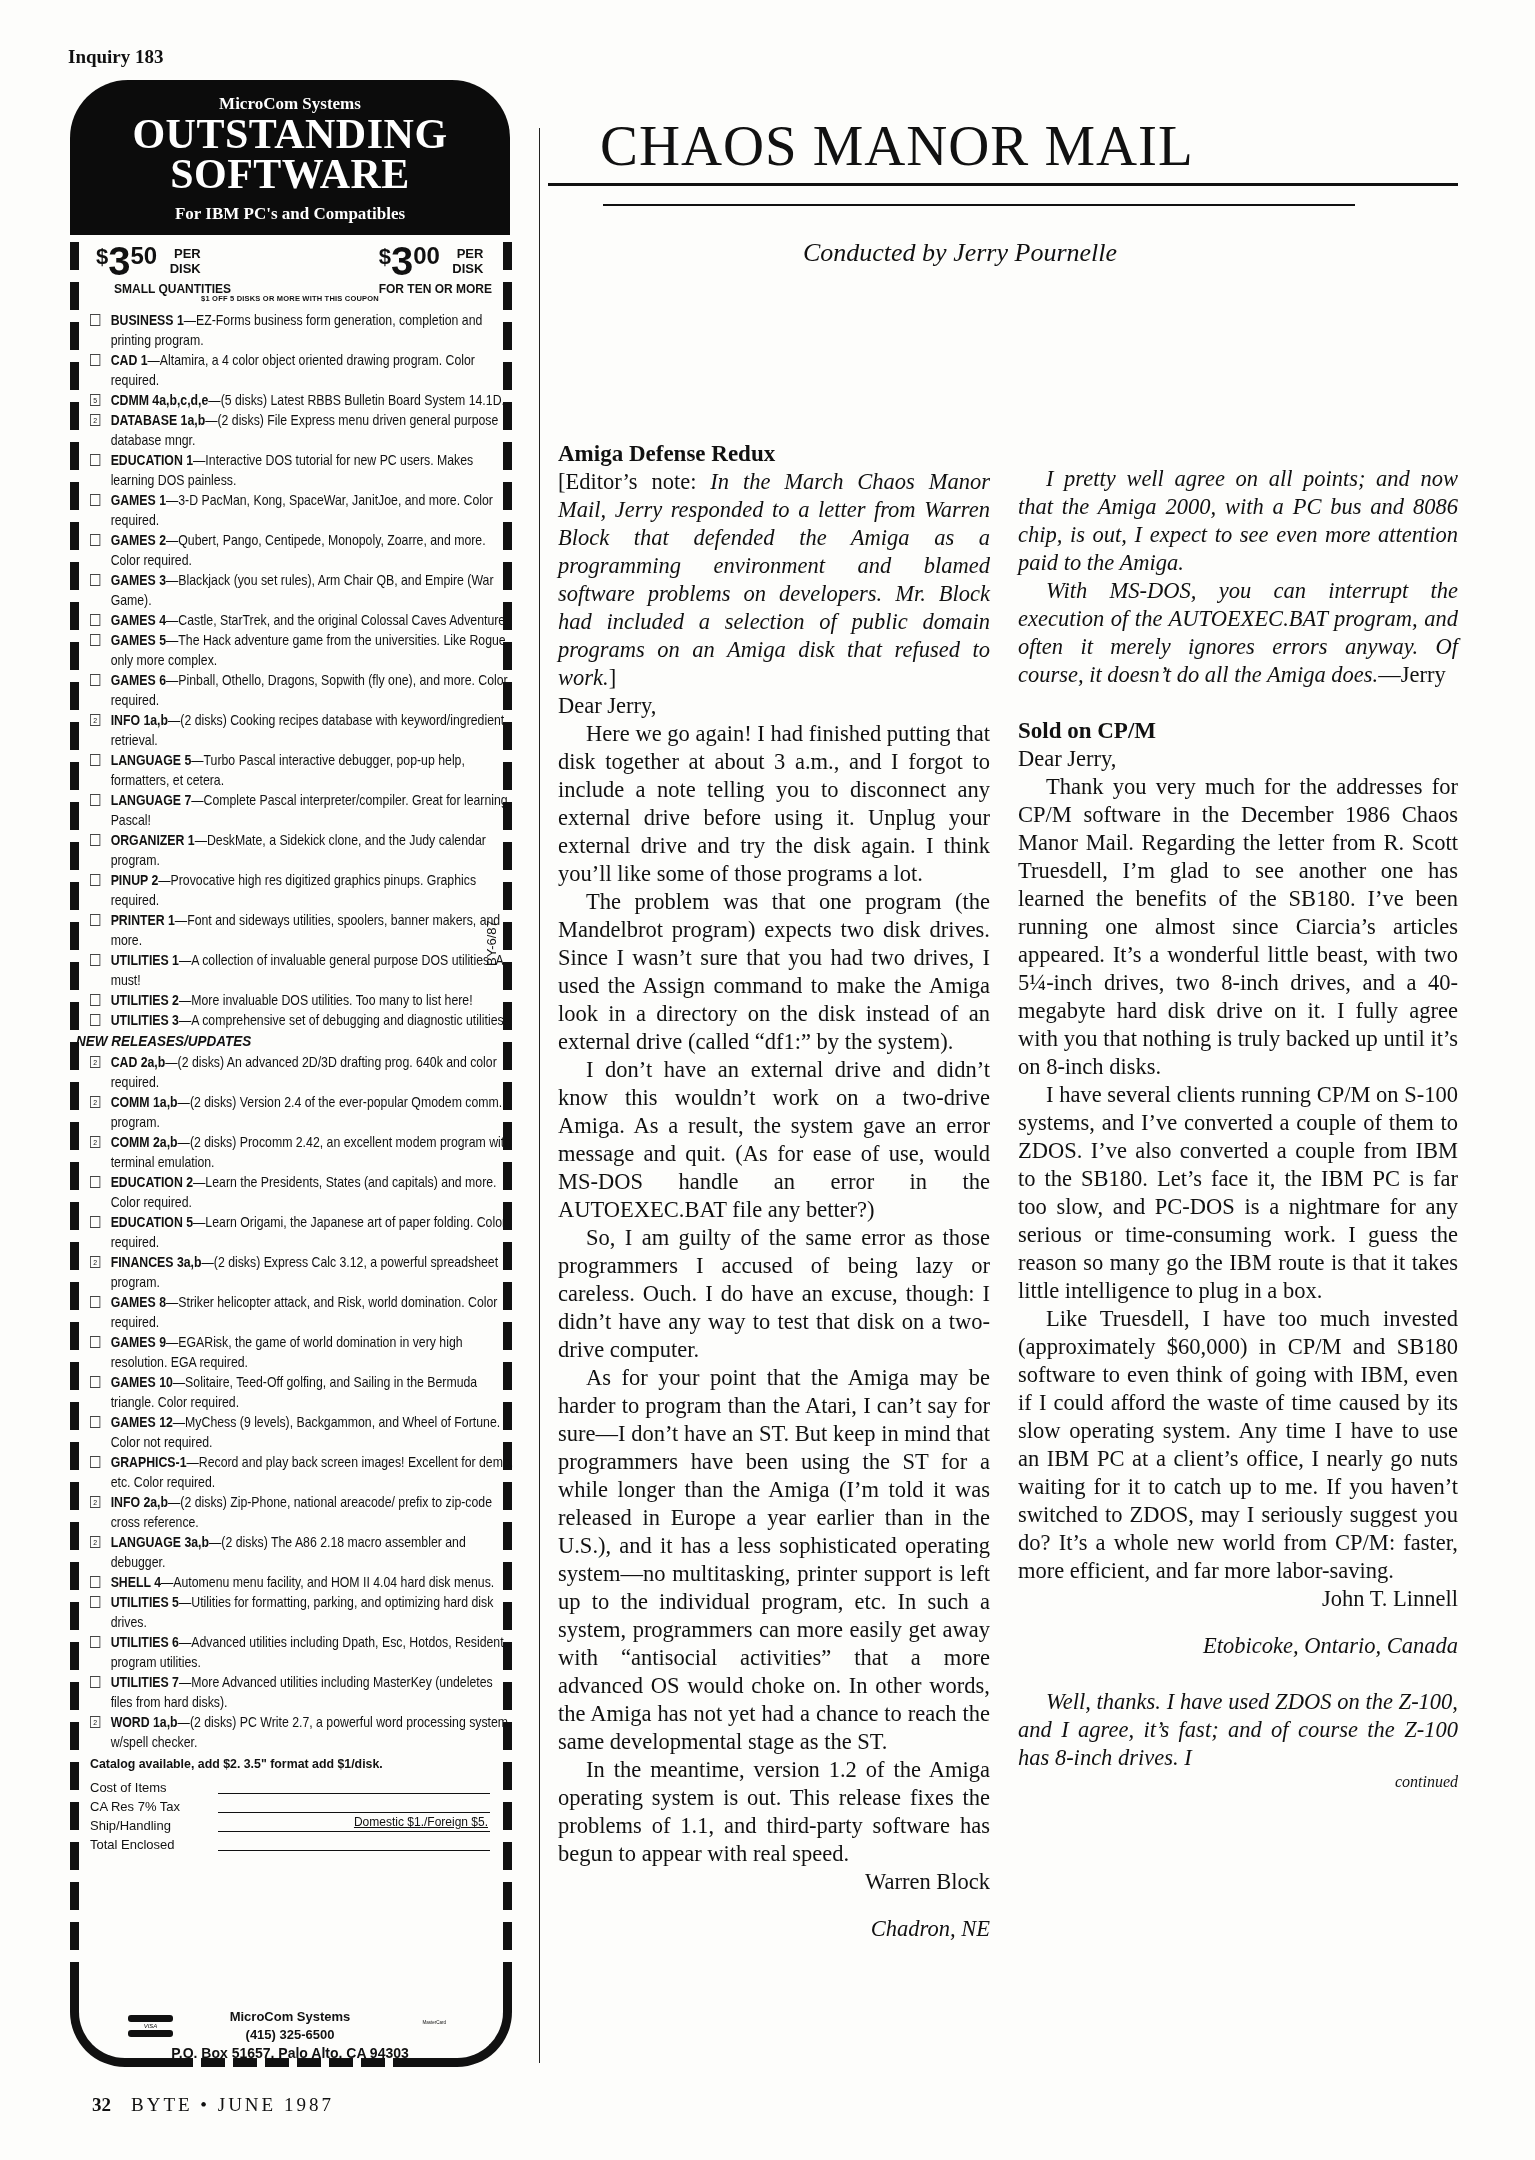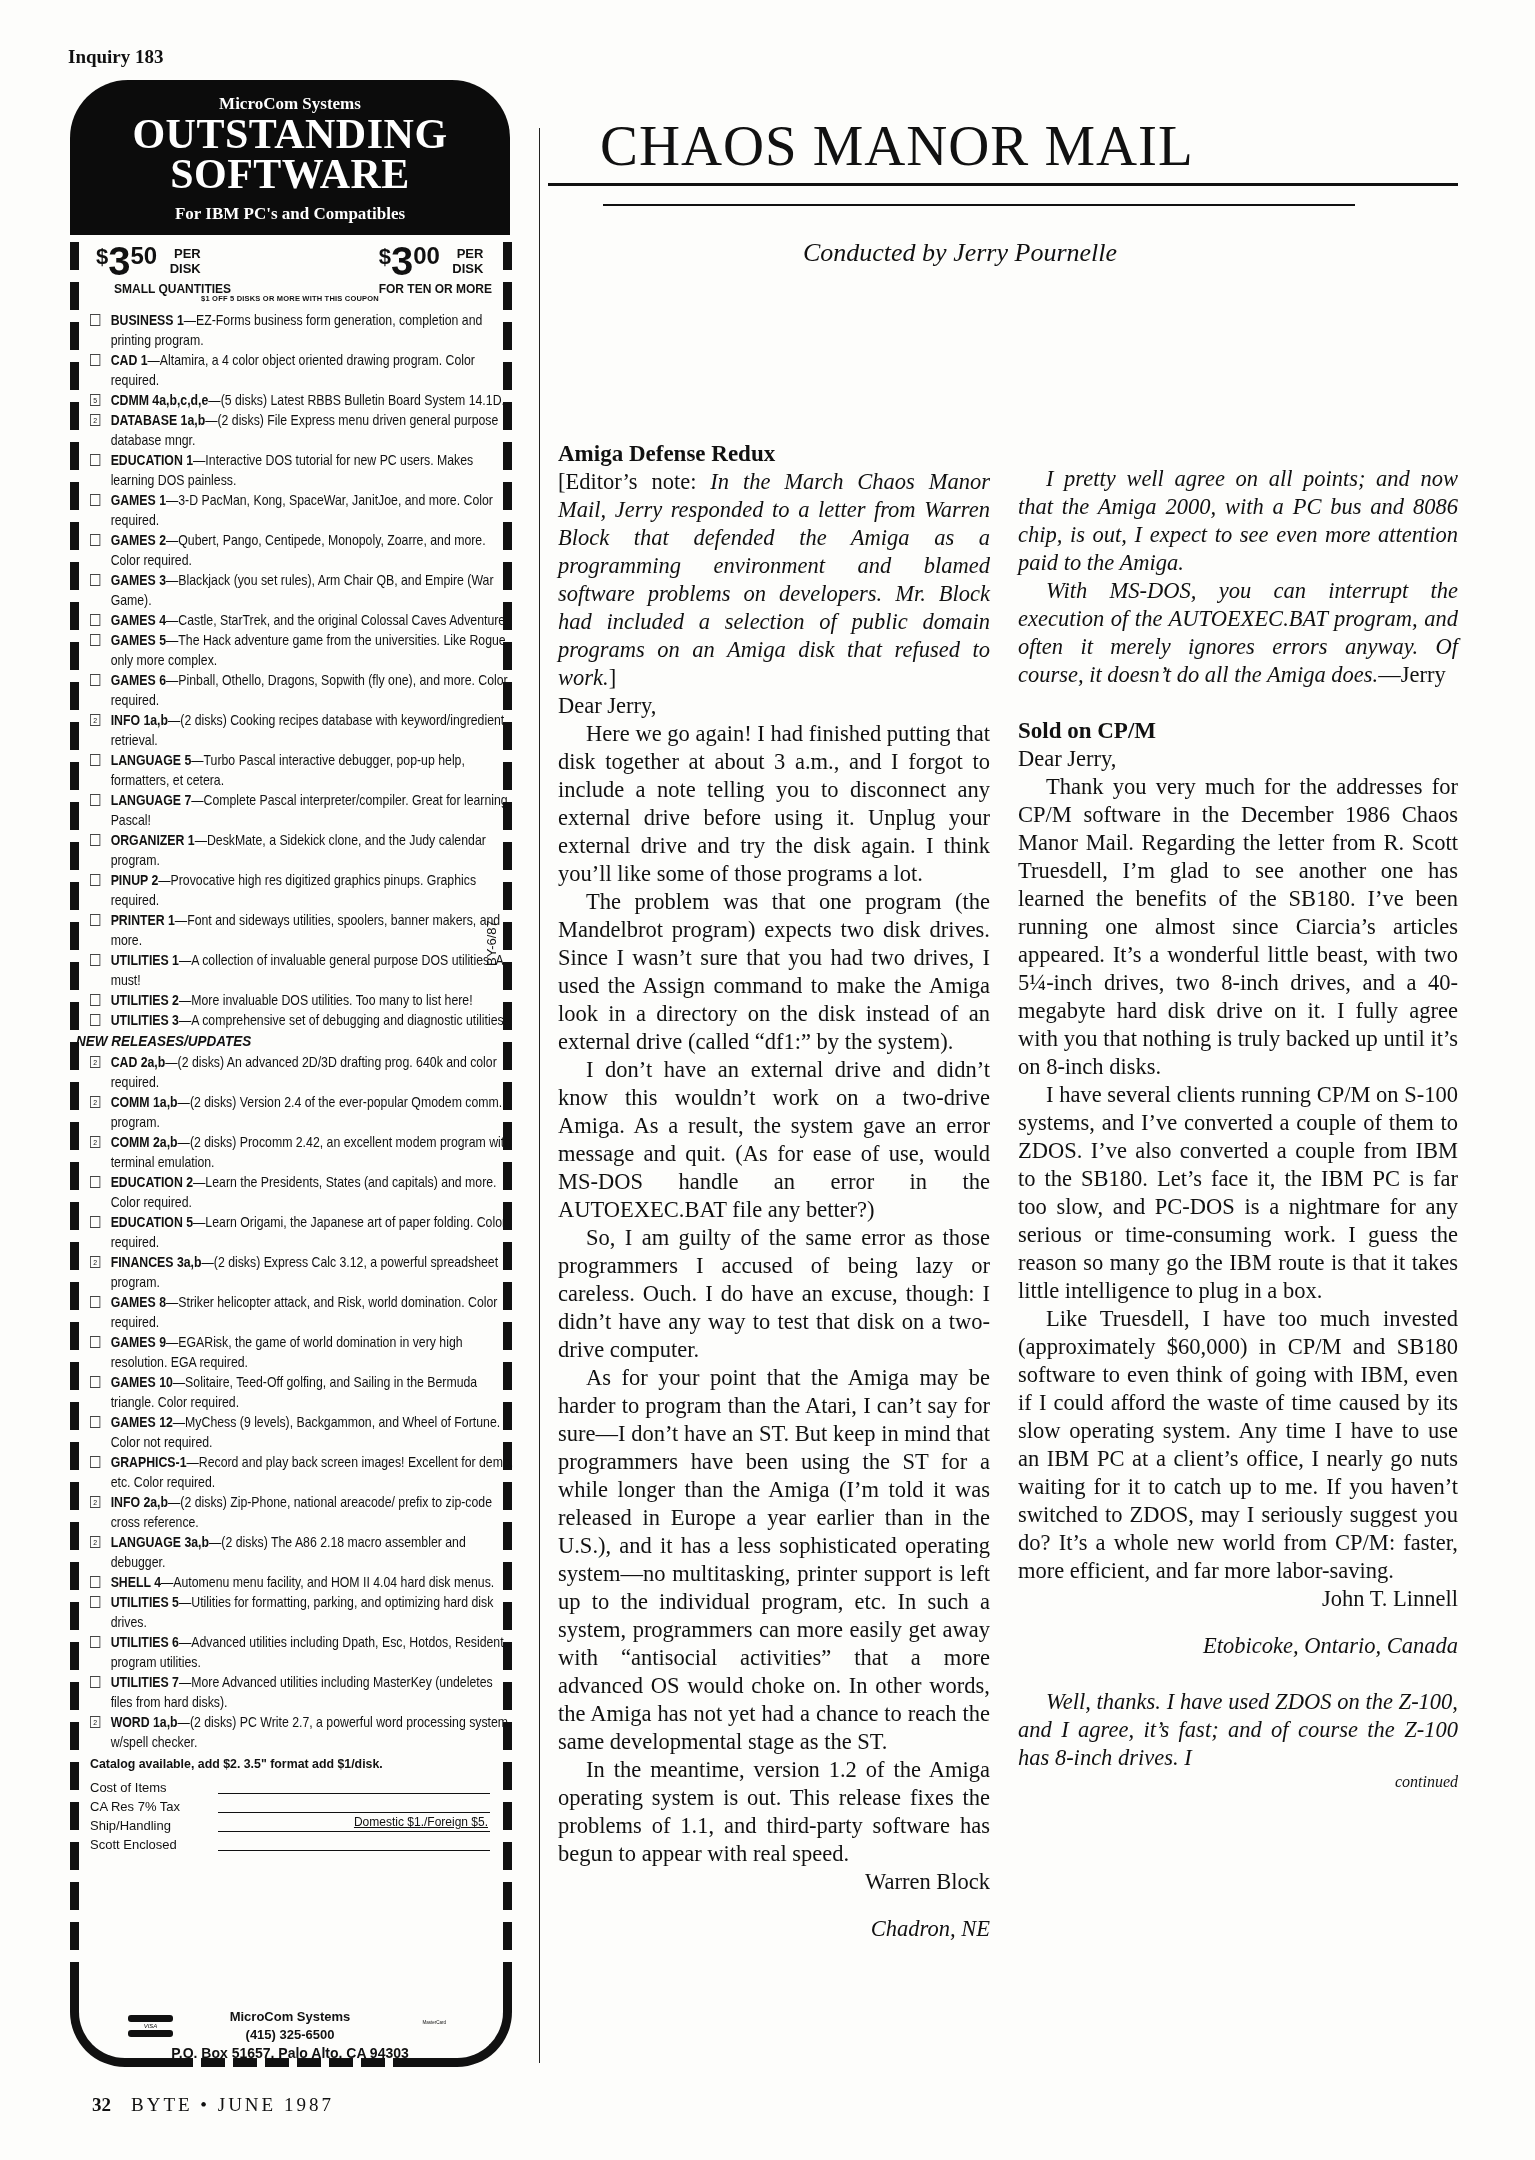--- a/index.html
+++ b/index.html
@@ -160,21 +160,21 @@
     <div class="form-row">
       <span class="lbl">CA Res 7% Tax</span>
       <span class="line"></span>
     </div>
     <div class="form-row">
       <span class="lbl">Ship/Handling</span>
       <span class="line"></span>
       <span class="fill">Domestic $1./Foreign $5.</span>
     </div>
     <div class="form-row">
-      <span class="lbl">Scott Enclosed</span>
+      <span class="lbl">Total Enclosed</span>
       <span class="line"></span>
     </div>
   </div>
 
   <div class="visa">
     <div class="bar"></div>
       <div class="t">VISA</div>
       <div class="bar"></div>
   </div>
   <div class="mc">MasterCard</div>

